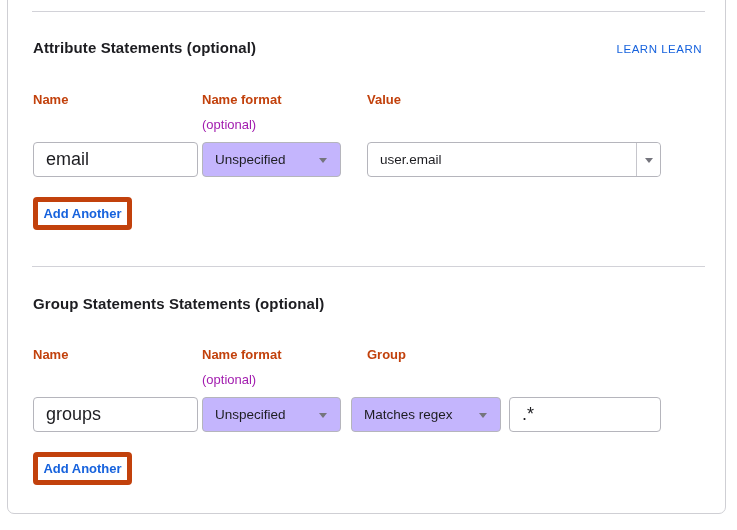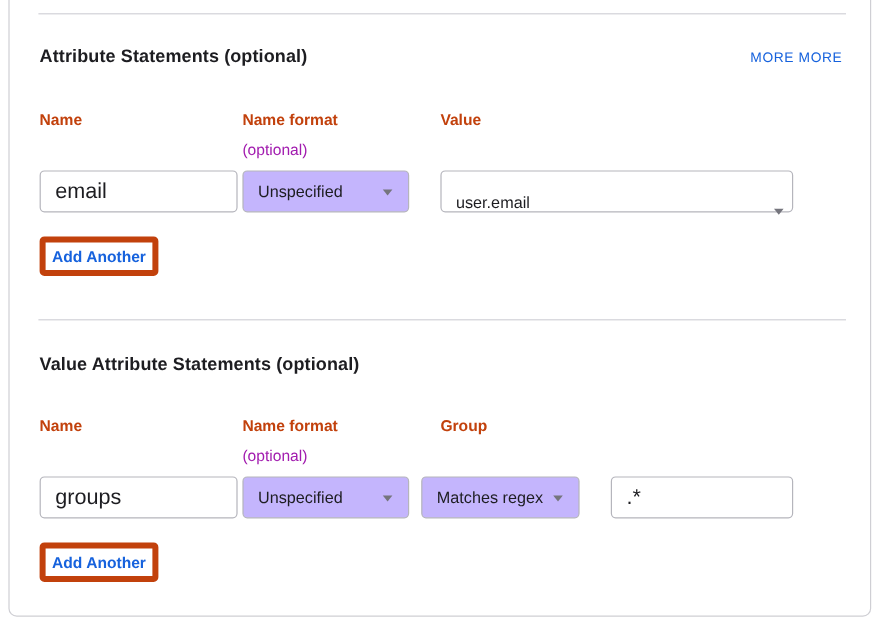--- a/index.html
+++ b/index.html
@@ -99,21 +99,20 @@
     border-top: 5px solid #75757d;
   }
   .combo {
     position: absolute;
     height: 35px;
     box-sizing: border-box;
     border: 1px solid #b5b5bc;
     border-radius: 4px;
     background: #ffffff;
     display: flex;
-    align-items: flex-end;
   }
   .combo-input {
     flex: 1;
     min-width: 0;
     border: none;
     background: transparent;
     padding: 0 12px;
     font-family: inherit;
     font-size: 13.5px;
     color: #1d1d21;
@@ -147,21 +146,21 @@
 </style>
 </head>
 <body>
 
 <div class="card">
 
   <div class="divider" style="top:30px;"></div>
 
   <div class="section-title" style="top:59px;">Attribute Statements (optional)</div>
 
-  <a class="learn-more" style="top:62px;">MORE MORE</a>
+  <a class="learn-more" style="top:62px;">LEARN LEARN</a>
 
   <div class="col-header" style="left:25px; top:112px;">Name</div>
   <div class="col-header" style="left:194px; top:112px;">Name format</div>
   <div class="hint" style="left:194px; top:137px;">(optional)</div>
   <div class="col-header" style="left:359px; top:112px;">Value</div>
 
   <input class="text-input" style="left: 25px; top: 161px; width: 165px;" value="email">
 
   <div class="select" style="left:194px; top:161px; width:139px;">
     <span>Unspecified</span>
@@ -172,35 +171,35 @@
     <input class="combo-input" value="user.email" style="">
     <div class="combo-dd">
       <span class="caret"></span>
     </div>
   </div>
 
   <button class="btn" style="left:25px; top:216px;">Add Another</button>
 
   <div class="divider" style="top:285px;"></div>
 
-  <div class="section-title" style="top:315px;">Value Attribute Statements (optional)</div>
+  <div class="section-title" style="top:315px;">Group Statements Statements (optional)</div>
 
   <div class="col-header" style="left:25px; top:367px;">Name</div>
   <div class="col-header" style="left:194px; top:367px;">Name format</div>
   <div class="hint" style="left:194px; top:392px;">(optional)</div>
   <div class="col-header" style="left:359px; top:367px;">Group</div>
 
   <input class="text-input" style="left: 25px; top: 416px; width: 165px;" value="groups">
 
   <div class="select" style="left:194px; top:416px; width:139px;">
     <span>Unspecified</span>
     <span class="caret"></span>
   </div>
 
-  <div class="select" style="left:343px; top:416px; width:132px;">
+  <div class="select" style="left:343px; top:416px; width:150px;">
     <span>Matches regex</span>
     <span class="caret"></span>
   </div>
 
   <input class="text-input" style="left: 501px; top: 416px; width: 152px;" value=".*">
 
   <button class="btn" style="left:25px; top:471px;">Add Another</button>
 
 </div>
 

